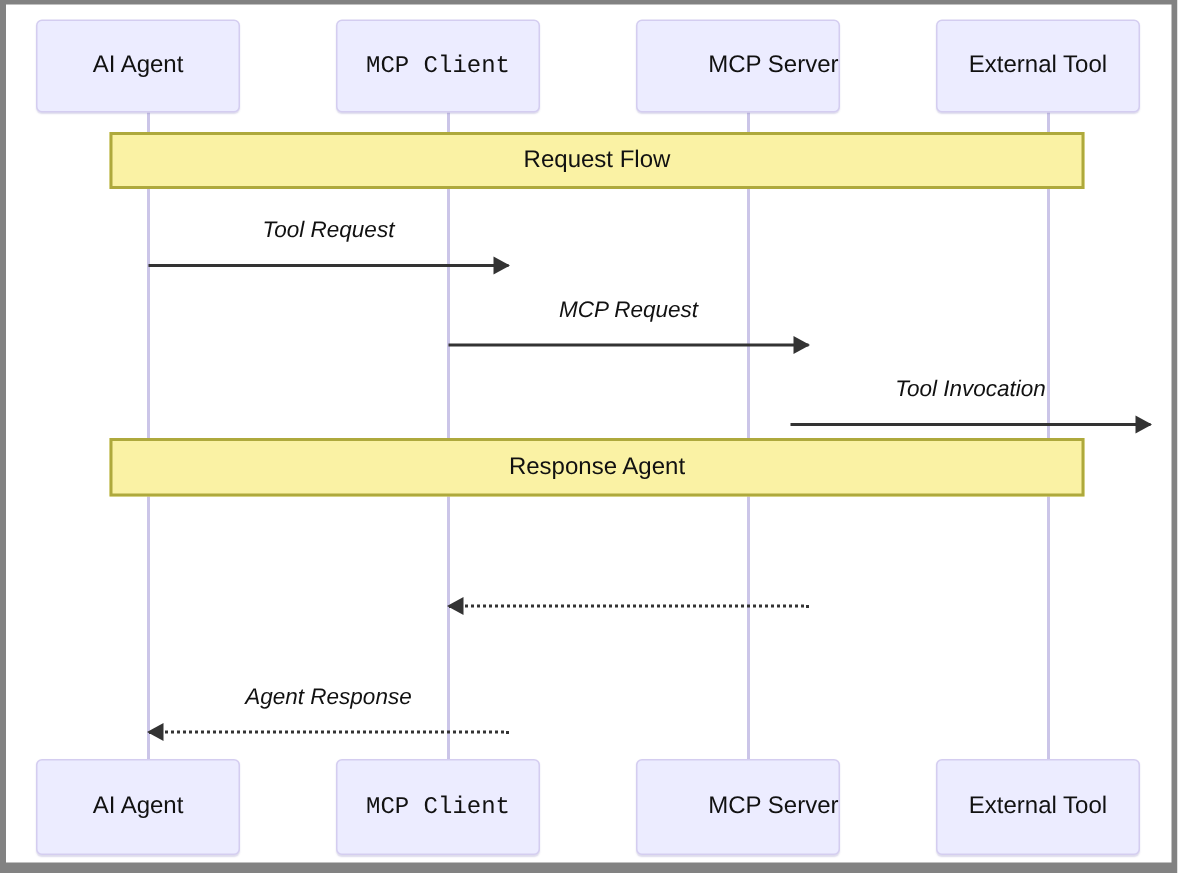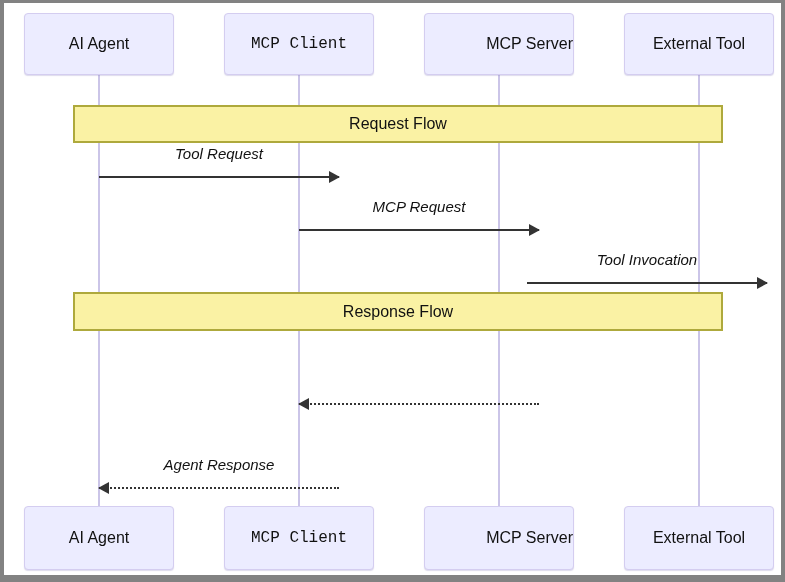--- a/index.html
+++ b/index.html
@@ -19,21 +19,21 @@
   .lifeline {
     position: absolute;
     top: 72px; height: 431px; width: 2px;
     background: #cbc5e8;
   }
   .ll1 { left: 94px; } .ll2 { left: 294px; } .ll3 { left: 494px; } .ll4 { left: 694px; }
 
   
   .actor {
     position: absolute;
-    width: 150px; height: 62px;
+    width: 136px; height: 62px;
     box-sizing: border-box;
     background: #ececff;
     border: 1px solid #d4cdf0;
     border-radius: 4px;
     display: flex; align-items: center; justify-content: center;
     font-size: 16px;
     box-shadow: 0 1px 1px rgba(120,110,180,0.25);
   }
   .actor.top { top: 10px; }
   .actor.bottom { top: 503px; height: 64px; }
@@ -43,21 +43,21 @@
   .banner {
     position: absolute;
     left: 69px; width: 650px;
     box-sizing: border-box;
     background: #faf2a4;
     border: 2px solid #aea93c;
     display: flex; align-items: center; justify-content: center;
     font-size: 16px;
     z-index: 3;
   }
-  .banner.request { top: 85px; height: 38px; margin-top: 17px; }
+  .banner.request { top: 85px; height: 38px; }
   .banner.response { top: 289px; height: 39px; }
 
   
   .message { position: absolute; width: 240px; z-index: 2; font-style: italic; }
   .message .msg-label {
     height: 20px; line-height: 20px;
     text-align: center;
     font-size: 15px;
     margin-bottom: 12px;
     white-space: nowrap;
@@ -105,21 +105,21 @@
     <span>MCP Server</span>
   </div>
   <div class="actor top a4">
     <span>External Tool</span>
   </div>
 
   <div class="banner request">
     <span>Request Flow</span>
   </div>
   <div class="banner response">
-    <span>Response Flow</span>
+    <span>Response Agent</span>
   </div>
 
   <div class="message dir-right solid m1">
     <div class="msg-label">Tool Request</div>
     <div class="msg-line">
         <span class="head"></span>
       </div>
   </div>
   <div class="message dir-right solid m2">
     <div class="msg-label">MCP Request</div>

